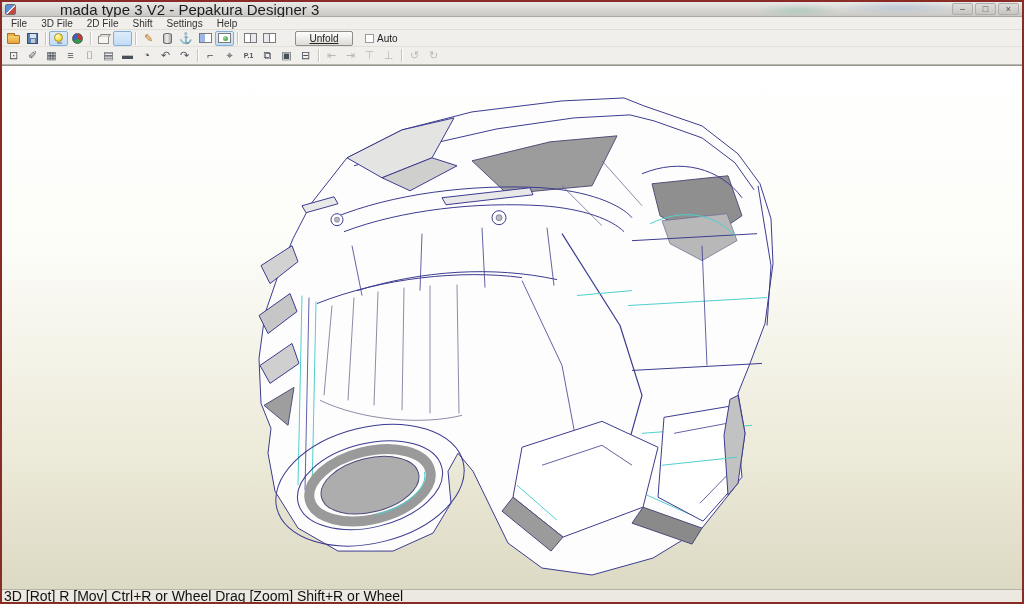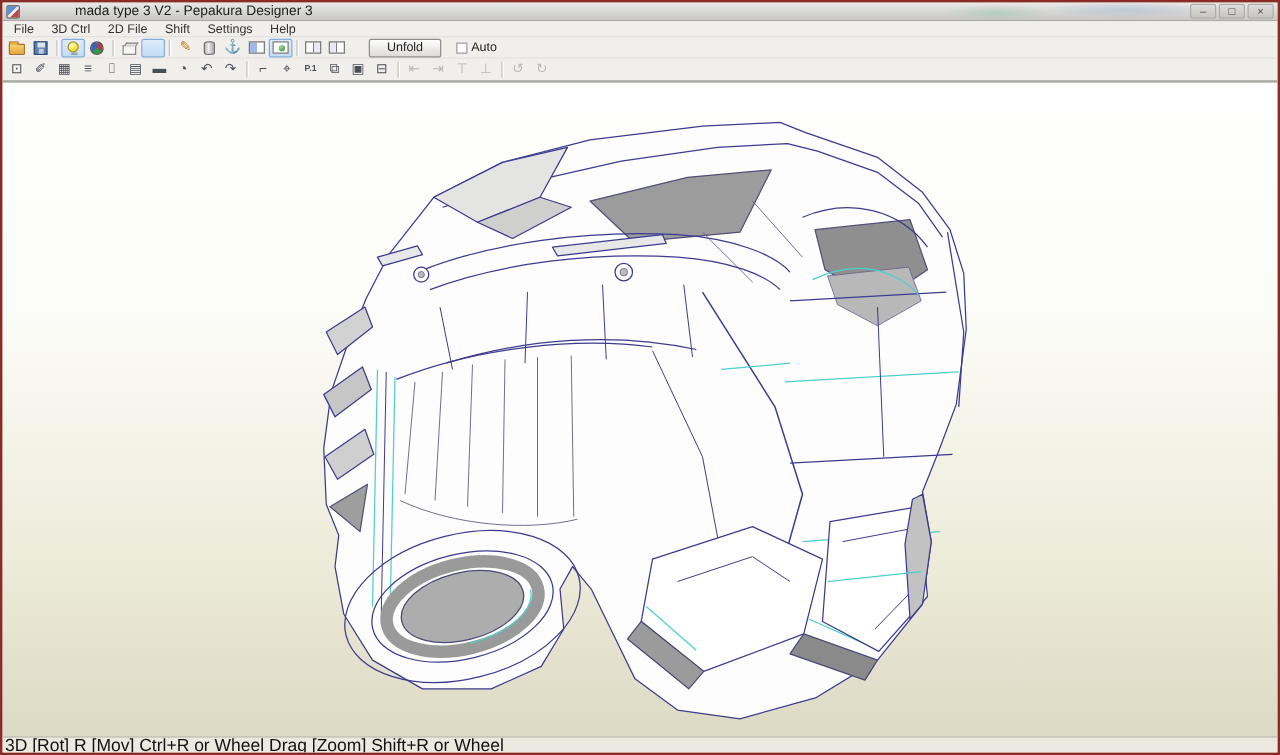--- a/index.html
+++ b/index.html
@@ -18,21 +18,21 @@
     background:
       radial-gradient(60px 10px at 78% 60%, rgba(120,190,160,.35), transparent 70%),
       radial-gradient(90px 10px at 88% 40%, rgba(120,160,210,.30), transparent 70%),
       linear-gradient(#e9e9e7,#c9c8c4);
     border-bottom:1px solid #a9a8a4;
     padding:0 3px;gap:4px;
   }
   .app-icon{width:11px;height:11px;flex:0 0 11px;border-radius:2px;
     background:linear-gradient(135deg,#5b8fd6 0 45%,#e8e8e8 45% 60%,#c04a42 60%);
     border:1px solid #6d6d6d;}
-  .title-text{font-size:11px;color:#1c1c1c;white-space:nowrap;padding-left:40px;}
+  .title-text{font-size:15px;color:#1c1c1c;white-space:nowrap;padding-left:40px;}
   .win-controls{margin-left:auto;display:flex;gap:2px;}
   .win-btn{width:21px;height:12px;font-size:9px;line-height:11px;text-align:center;
     color:#4c4c4c;background:linear-gradient(#dedddb,#c6c5c1);
     border:1px solid #aeadaa;border-radius:2px;cursor:default;}
   
   .menubar{height:13px;flex:0 0 13px;display:flex;align-items:flex-start;
     background:#f1efec;border-bottom:1px solid #e0ded9;padding-left:2px;}
   .menu-item{font-size:10px;color:#333;padding:0 7px;line-height:13px;}
   
   .toolbar{display:flex;align-items:center;background:#f1efec;padding-left:2px;}
@@ -41,21 +41,21 @@
   .tb-btn{width:19px;height:15px;display:inline-flex;align-items:center;justify-content:center;
     border:1px solid transparent;border-radius:2px;position:relative;}
   .tb-btn.active{border-color:#84aed8;background:linear-gradient(#ddecfb,#c2dcf5);}
   .tb-btn.disabled{opacity:1;}
   .tb-sep{width:1px;height:13px;background:#c6c4c0;margin:0 3px;box-shadow:1px 0 0 #fff;}
   .tb-glyph{font-size:11px;line-height:11px;color:#4a5058;}
   .tb-glyph.txt{font-size:7px;font-weight:bold;letter-spacing:0;}
   .disabled .tb-glyph{color:#b9b8b4;}
   .tb-push{margin-left:16px;width:58px;height:15px;font-size:10px;line-height:11px;
     font-family:"Liberation Sans",sans-serif;color:#222;
-    background:linear-gradient(#fdfdfd,#dddcd8);border:1px solid #8e8d8a;border-radius:2px;}
+    background:linear-gradient(#fdfdfd,#dddcd8);border:1px solid #8e8d8a;border-radius:2px;text-decoration:underline;}
   .tb-check{display:inline-flex;align-items:center;gap:3px;margin-left:12px;text-align:center;}
   .cb-box{width:9px;height:9px;background:#fff;border:1px solid #9a99a0;}
   .cb-label{font-size:10px;color:#222;}
   
   .icon{display:inline-block;position:relative;}
   .icon-folder{width:13px;height:9px;background:linear-gradient(#f7d06a,#e8a33d);
     border:1px solid #a8742a;border-radius:1px;margin-top:2px;}
   .icon-folder::before{content:"";position:absolute;top:-3px;left:-1px;width:6px;height:2px;
     background:#e8b04a;border:1px solid #a8742a;border-bottom:none;border-radius:1px 1px 0 0;}
   .icon-floppy{width:11px;height:11px;background:#5b7fae;border:1px solid #2f4f7a;}
@@ -103,21 +103,21 @@
     <span class="title-text">mada type 3 V2 - Pepakura Designer 3</span>
     <span class="win-controls">
         <span class="win-btn">–</span>
         <span class="win-btn">□</span>
         <span class="win-btn">×</span>
       </span>
   </div>
 
   <div class="menubar">
       <span class="menu-item">File</span>
-      <span class="menu-item">3D Ctrl</span>
+      <span class="menu-item">3D File</span>
       <span class="menu-item">2D File</span>
       <span class="menu-item">Shift</span>
       <span class="menu-item">Settings</span>
       <span class="menu-item">Help</span>
     </div>
 
   <div class="toolbar tb1">
       <span class="tb-btn">
         <span class="icon icon-folder"></span>
       </span>

